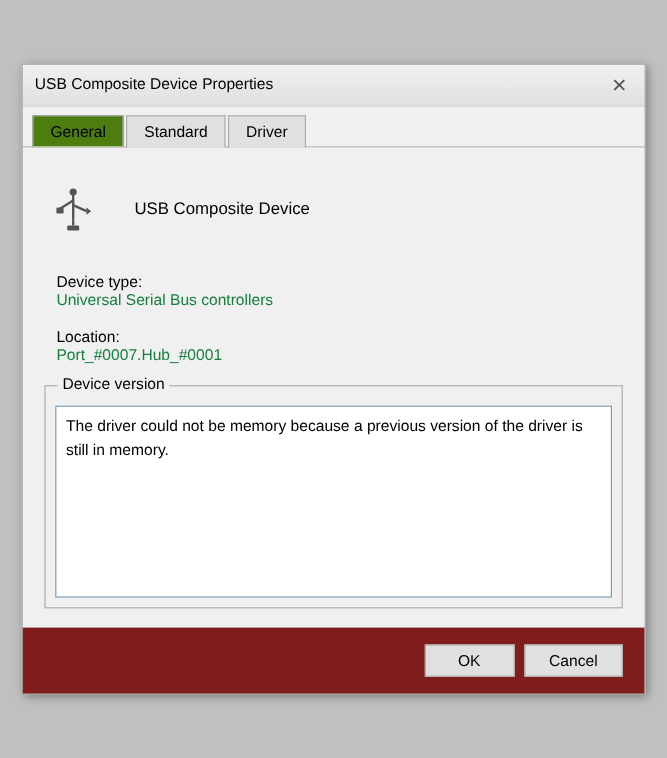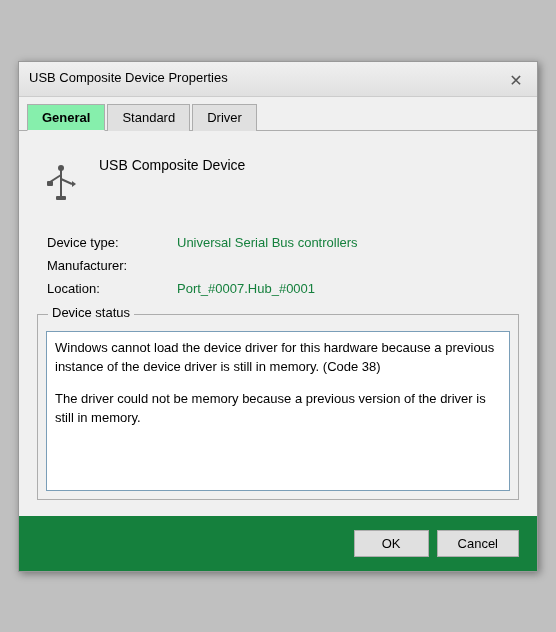--- a/index.html
+++ b/index.html
@@ -71,36 +71,37 @@
       border: 1px solid #adadad;
       border-bottom: none;
       margin-right: 2px;
       background: #e0e0e0;
       color: #000;
       position: relative;
       top: 1px;
     }
 
     .tab.active {
-      background: #86efac;
+      background: #4d7c0f;
       border-bottom: 1px solid #f0f0f0;
       z-index: 1;
-      font-weight: 700;
+      font-weight: 400;
     }
 
     .content {
       padding: 16px 18px;
       background: #f0f0f0;
     }
 
     .device-header {
       display: flex;
-      align-items: flex-start;
+      align-items: center;
       margin-bottom: 20px;
       padding: 10px 0;
+      gap: 13px;
     }
 
     .device-icon {
       width: 48px;
       height: 48px;
       margin-right: 14px;
       display: flex;
       align-items: center;
       justify-content: center;
     }
@@ -117,20 +118,21 @@
 
     .info-table {
       margin-left: 10px;
       margin-bottom: 18px;
     }
 
     .info-row {
       display: flex;
       margin-bottom: 8px;
       align-items: flex-start;
+      flex-direction: column;
     }
 
     .info-label {
       width: 130px;
       color: #000;
       flex-shrink: 0;
     }
 
     .info-value {
       color: #15803d;
@@ -173,21 +175,21 @@
 
     .status-text-box p:last-child {
       margin-bottom: 0;
     }
 
     .button-bar {
       display: flex;
       justify-content: flex-end;
       padding: 14px 18px;
       gap: 8px;
-      background: #15803d;
+      background: #7f1d1d;
     }
 
     .btn {
       padding: 5px 20px;
       min-width: 75px;
       font-size: 13px;
       font-family: 'Segoe UI', Tahoma, sans-serif;
       background: #e0e0e0;
       border: 1px solid #adadad;
       cursor: pointer;
@@ -235,32 +237,30 @@
       </div>
       <span class="device-name">USB Composite Device</span>
     </div>
 
     <div class="info-table">
       <div class="info-row">
         <span class="info-label">Device type:</span>
         <span class="info-value">Universal Serial Bus controllers</span>
       </div>
       <div class="info-row">
-        <span class="info-label">Manufacturer:</span>
       </div>
       <div class="info-row">
         <span class="info-label">Location:</span>
         <span class="info-value">Port_#0007.Hub_#0001</span>
       </div>
     </div>
 
     <div class="status-section">
-      <span class="status-legend">Device status</span>
+      <span class="status-legend">Device version</span>
       <div class="status-text-box">
-        <p>Windows cannot load the device driver for this hardware because a previous instance of the device driver is still in memory. (Code 38)</p>
         <p>The driver could not be memory because a previous version of the driver is still in memory.</p>
       </div>
     </div>
 
   </div>
 
   <div class="button-bar">
     <button class="btn">OK</button>
     <button class="btn">Cancel</button>
   </div>

